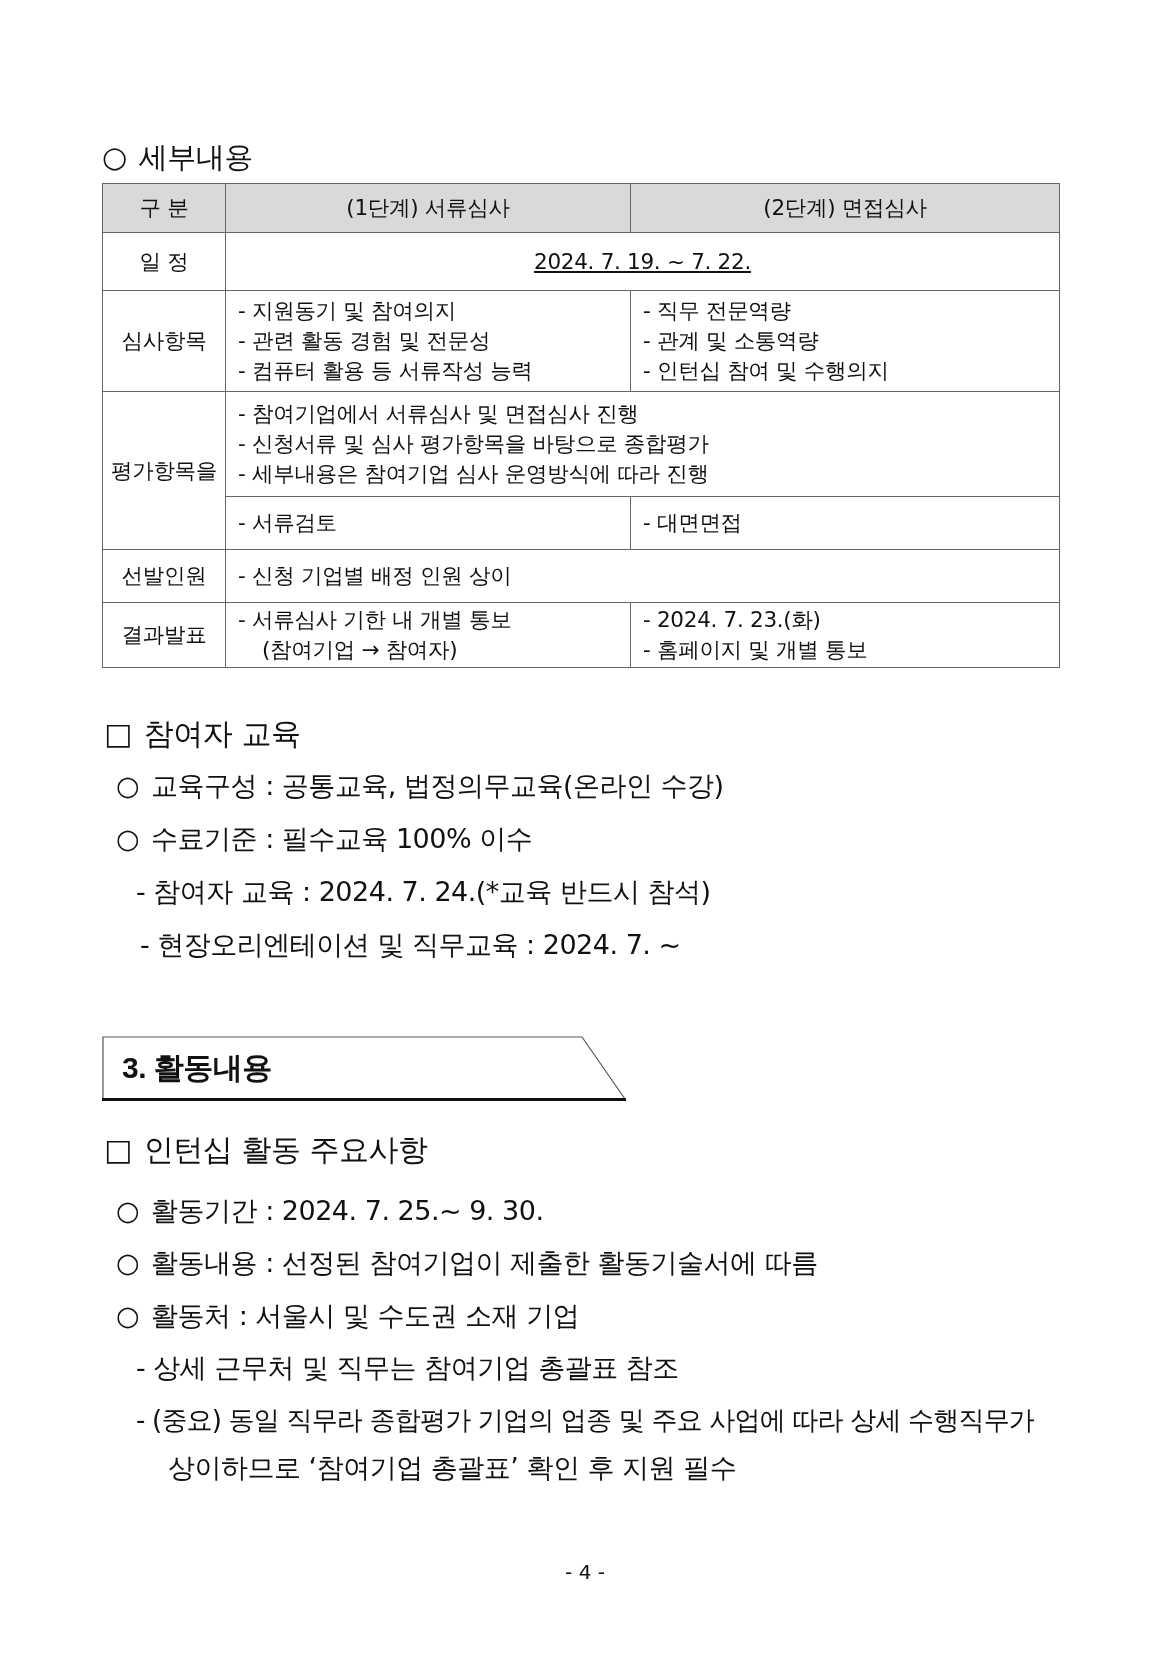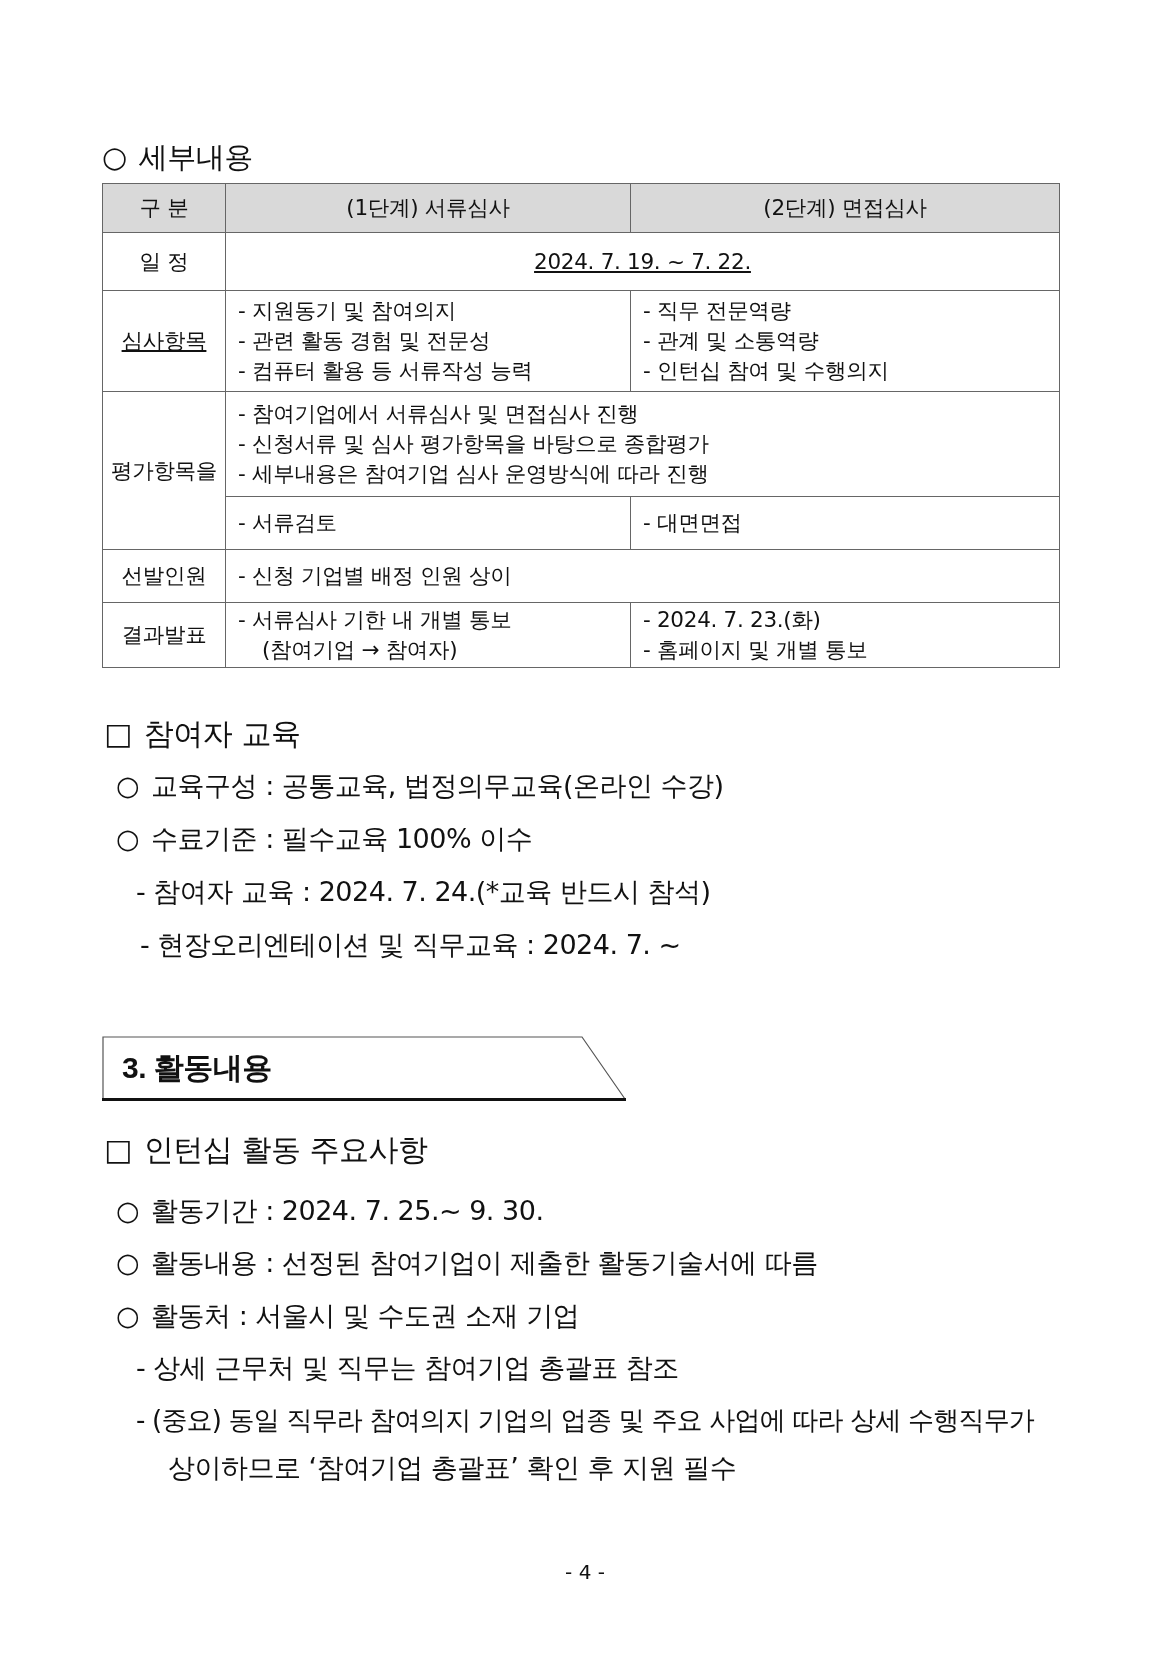--- a/index.html
+++ b/index.html
@@ -39,21 +39,21 @@
       <tr>
     <td class="hd lbl">구 분</td>
     <td class="hd c1">(1단계) 서류심사</td>
     <td class="hd">(2단계) 면접심사</td>
   </tr>
   <tr>
     <td class="lbl" style="height:57px;">일 정</td>
     <td colspan="2" style="text-align:center;text-decoration:underline;">2024. 7. 19. ~ 7. 22.</td>
   </tr>
   <tr>
-    <td class="lbl" style="height:100px;text-decoration:underline;">심사항목</td>
+    <td class="lbl" style="height:100px;">심사항목</td>
     <td class="c1">
       <ul class="ul">
         <li>- 지원동기 및 참여의지</li>
         <li>- 관련 활동 경험 및 전문성</li>
         <li>- 컴퓨터 활용 등 서류작성 능력</li>
       </ul>
     </td>
     <td>
       <ul class="ul">
         <li>- 직무 전문역량</li>
@@ -124,16 +124,16 @@
 <div class="abs line" style="left:116px; top:1193px;">
   <span class="sym">○</span><span>활동기간 : 2024. 7. 25.~ 9. 30.</span>
 </div>
 <div class="abs line" style="left:116px; top:1245px;">
   <span class="sym">○</span><span>활동내용 : 선정된 참여기업이 제출한 활동기술서에 따름</span>
 </div>
 <div class="abs line" style="left:116px; top:1298px;">
   <span class="sym">○</span><span>활동처 : 서울시 및 수도권 소재 기업</span>
 </div>
 <div class="abs line" style="left:136px; top:1350px;">- 상세 근무처 및 직무는 참여기업 총괄표 참조</div>
-<div class="abs line" style="left:136px; top:1403px; font-size:26px; letter-spacing:-0.8px;">- (중요) 동일 직무라 참여의지 기업의 업종 및 주요 사업에 따라 상세 수행직무가</div>
+<div class="abs line" style="left:136px; top:1403px; font-size:26px; letter-spacing:-0.8px;">- (중요) 동일 직무라 종합평가 기업의 업종 및 주요 사업에 따라 상세 수행직무가</div>
 <div class="abs line" style="left:168px; top:1450px;">상이하므로 ‘참여기업 총괄표’ 확인 후 지원 필수</div>
 
 <div class="abs pageno" style="left:0; width:1170px; text-align:center; top:1560px;">- 4 -</div>
 
 </body></html>

